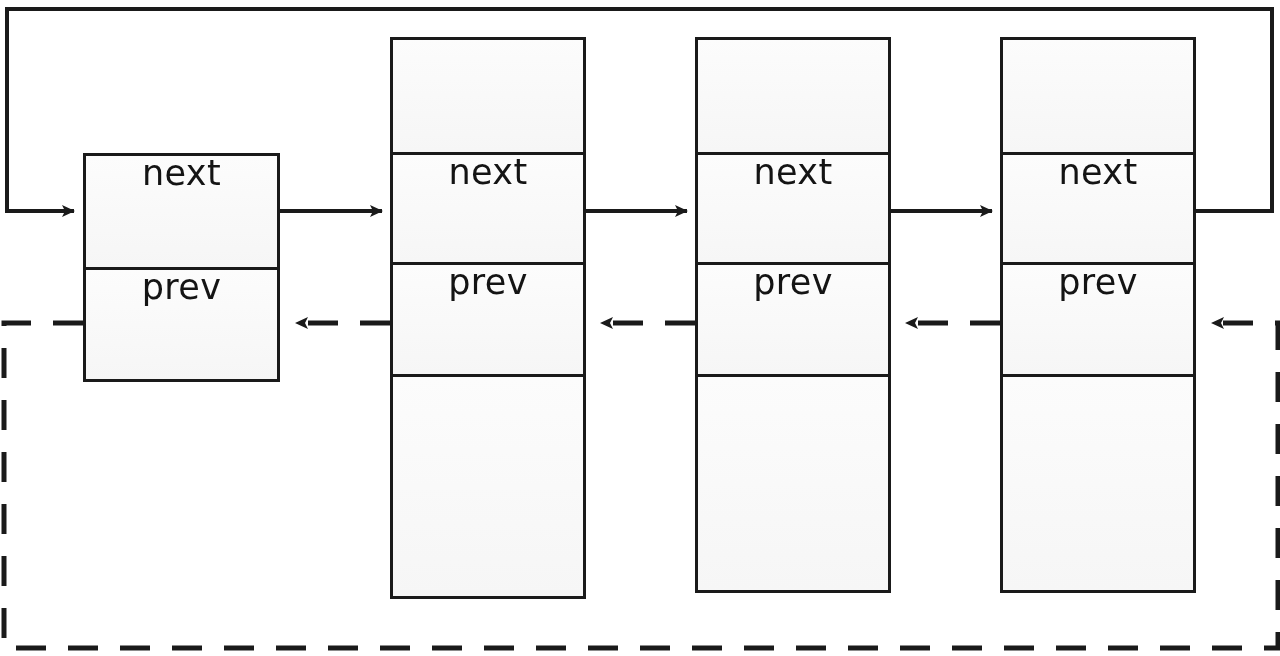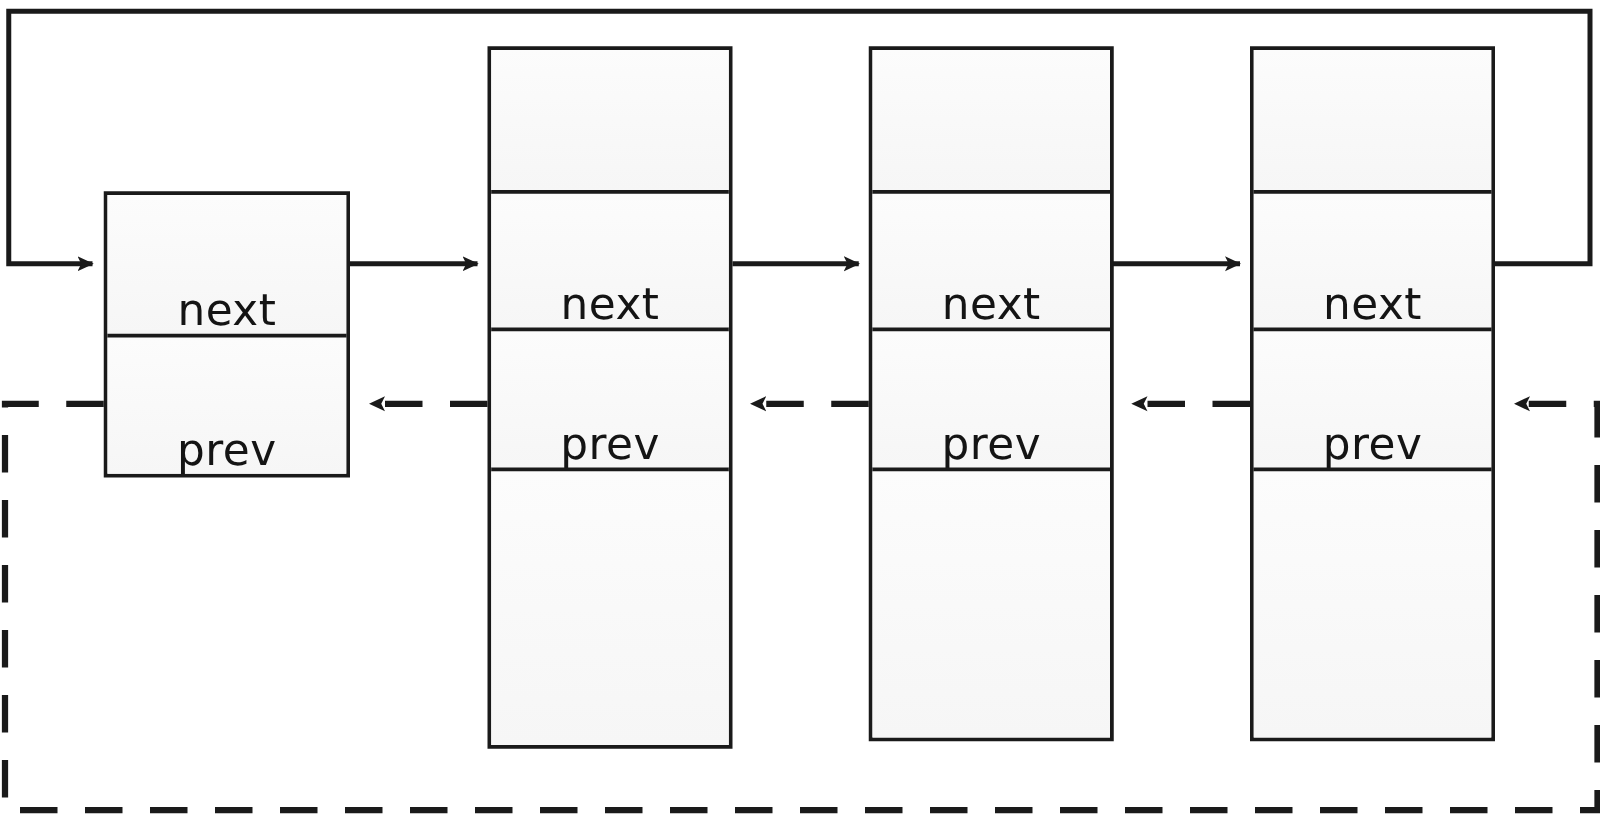--- a/index.html
+++ b/index.html
@@ -12,21 +12,21 @@
   #wires{position:absolute;left:0;top:0;width:1280px;height:656px;}
   .node{
     position:absolute;
     box-sizing:border-box;
     border:3px solid #1a1a1a;
     background:linear-gradient(180deg,#fdfdfd 0%,#f7f7f7 55%,#f2f2f2 100%);
     display:flex;flex-direction:column;
   }
   .cell{
     box-sizing:border-box;
-    display:flex;align-items:flex-end;justify-content:center;
+    display:flex;align-items:flex-start;justify-content:center;
     color:#141414;
     font-size:35px;
     font-weight:400;
     letter-spacing:0.4px;
     line-height:1;
     background:linear-gradient(180deg,#fcfcfc 0%,#f6f6f6 100%);
   }
   .cell + .cell{border-top:3px solid #1a1a1a;}
   .cell.empty{}
 </style>

